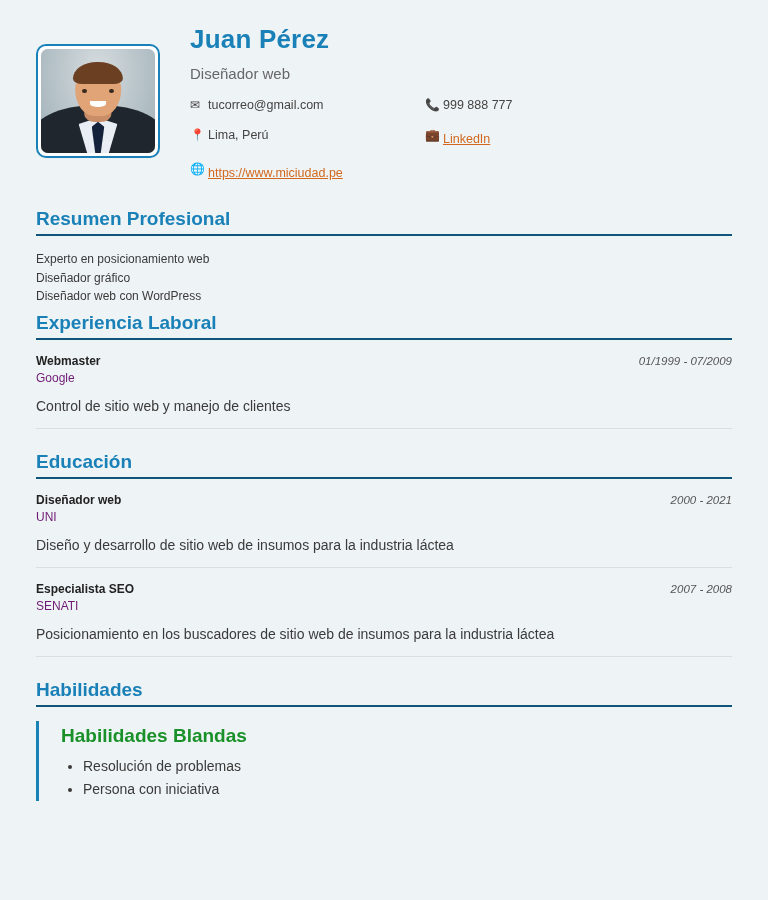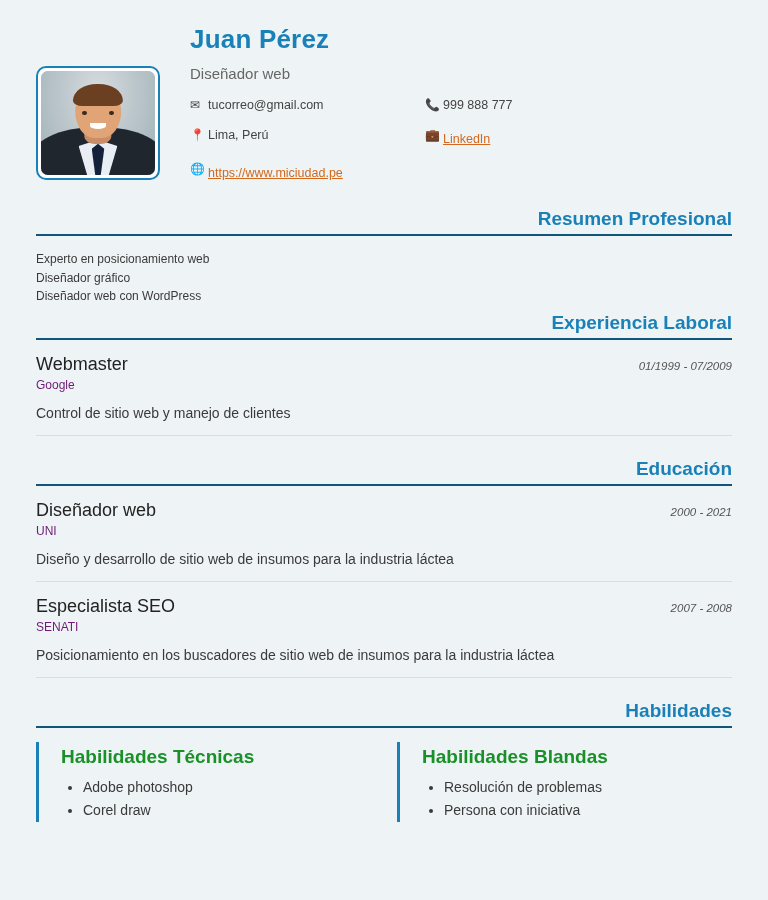--- a/index.html
+++ b/index.html
@@ -18,21 +18,21 @@
     width: 768px;
     min-height: 900px;
     background: #eef3f5;
     box-sizing: border-box;
     padding: 0 36px;
   }
 
   
   .header {
     display: flex;
-    align-items: flex-end;
+    align-items: center;
     padding-top: 22px;
     padding-bottom: 6px;
   }
   .photo-frame {
     width: 124px;
     height: 114px;
     border: 2px solid #1a81b8;
     border-radius: 10px;
     background: #ffffff;
     box-sizing: border-box;
@@ -172,21 +172,20 @@
     text-decoration: underline;
     margin-top: 8px;
   }
 
   
   .section-title {
     font-size: 19px;
     font-weight: bold;
     color: #1a81b8;
     margin: 22px 0 4px 0;
-    text-align: right;
   }
   .rule {
     height: 2px;
     background: #10557a;
     margin-bottom: 14px;
   }
   .rule.thin {
     height: 1px;
     background: #d7dfe3;
     margin: 14px 0 0 0;
@@ -197,22 +196,22 @@
     line-height: 1.55;
   }
 
   .entry { margin-bottom: 4px; }
   .entry-head {
     display: flex;
     justify-content: space-between;
     align-items: baseline;
   }
   .entry-title {
-    font-size: 18px;
-    font-weight: normal;
+    font-size: 12px;
+    font-weight: bold;
     color: #222;
   }
   .entry-date {
     font-size: 11.5px;
     font-style: italic;
     color: #555;
   }
   .entry-org {
     font-size: 12px;
     color: #701a75;
@@ -348,27 +347,20 @@
       <div class="rule thin"></div>
     </div>
   </div>
 
   <div>
     <div class="section-title">Habilidades</div>
     <div class="rule"></div>
 
     <div class="skills-row">
       <div class="skill-card">
-        <div class="skill-card-title">Habilidades Técnicas</div>
-        <ul class="skill-list">
-          <li>Adobe photoshop</li>
-          <li>Corel draw</li>
-        </ul>
-      </div>
-      <div class="skill-card">
         <div class="skill-card-title">Habilidades Blandas</div>
         <ul class="skill-list">
           <li>Resolución de problemas</li>
           <li>Persona con iniciativa</li>
         </ul>
       </div>
     </div>
   </div>
 
 </div>

